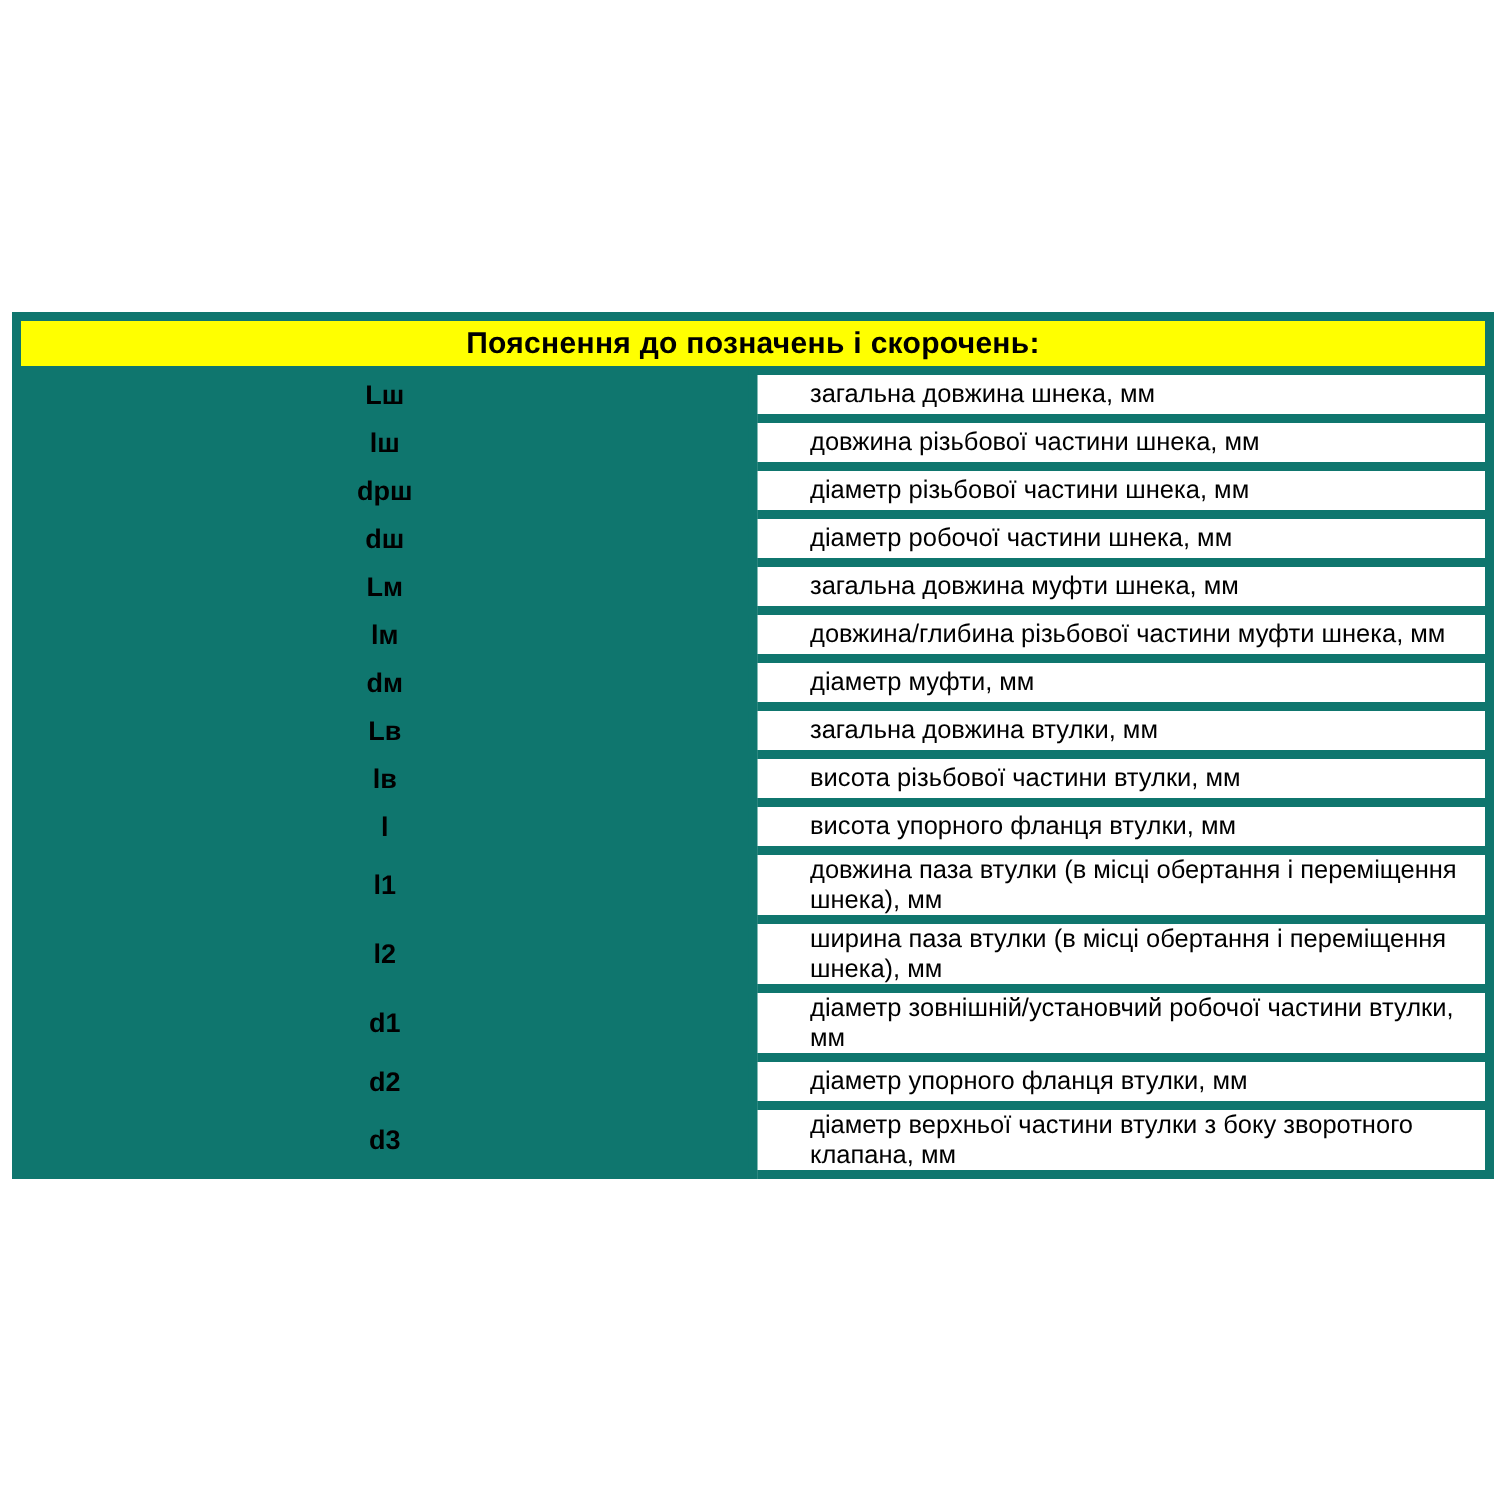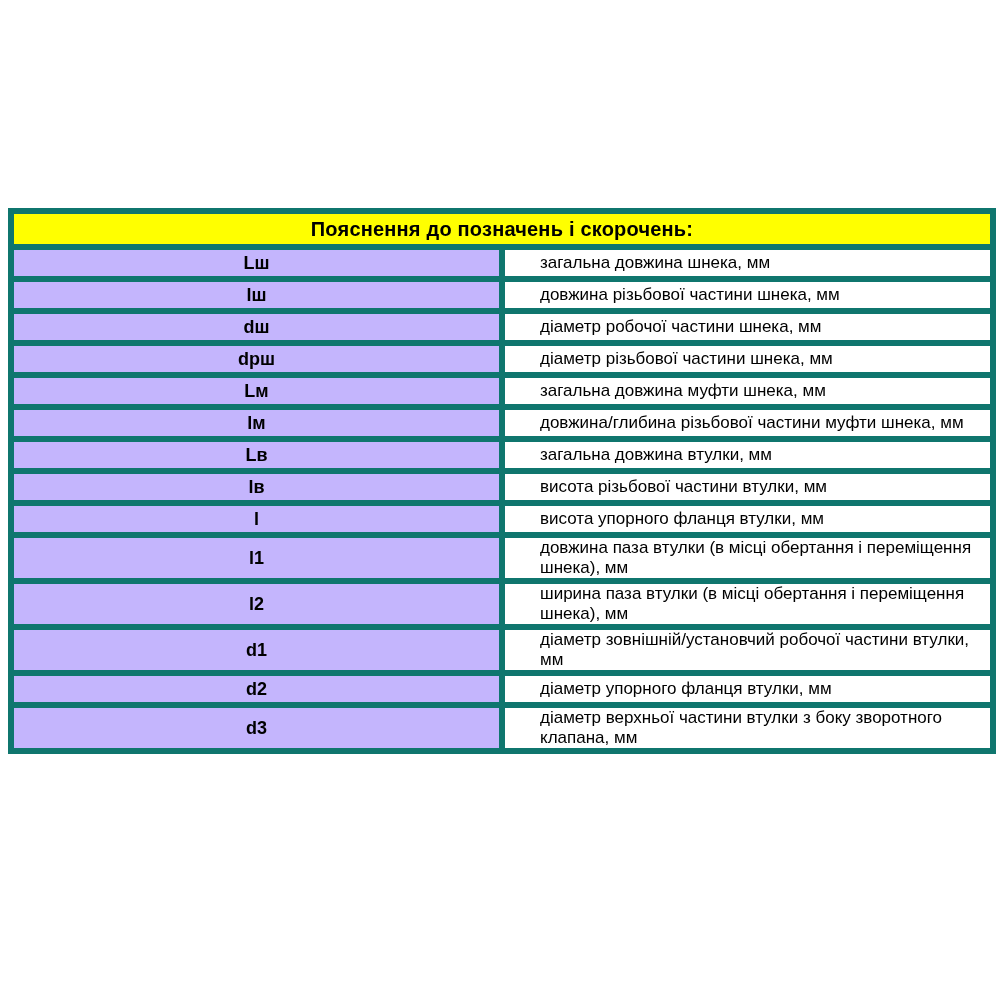--- a/index.html
+++ b/index.html
@@ -33,21 +33,21 @@
     background: #ffff00;
     color: #000000;
     font-size: 20px;
     font-weight: bold;
     text-align: center;
     height: 36px;
     letter-spacing: 0.2px;
   }
   .legend-table td.symbol-cell {
     width: 110px;
-    background: #c4b5fd;
+    background: #0f766e;
     color: #000000;
     font-size: 18px;
     font-weight: bold;
     text-align: center;
     height: 32px;
   }
   .legend-table td.description-cell {
     background: #ffffff;
     color: #000000;
     font-size: 17px;
@@ -72,40 +72,44 @@
     <td class="symbol-cell">Lш</td>
     <td class="description-cell">загальна довжина шнека, мм</td>
   </tr>
 
   <tr>
     <td class="symbol-cell">lш</td>
     <td class="description-cell">довжина різьбової частини шнека, мм</td>
   </tr>
 
   <tr>
-    <td class="symbol-cell">dш</td>
-    <td class="description-cell">діаметр робочої частини шнека, мм</td>
+    <td class="symbol-cell">dрш</td>
+    <td class="description-cell">діаметр різьбової частини шнека, мм</td>
   </tr>
 
   <tr>
-    <td class="symbol-cell">dрш</td>
-    <td class="description-cell">діаметр різьбової частини шнека, мм</td>
+    <td class="symbol-cell">dш</td>
+    <td class="description-cell">діаметр робочої частини шнека, мм</td>
   </tr>
 
   <tr>
     <td class="symbol-cell">Lм</td>
     <td class="description-cell">загальна довжина муфти шнека, мм</td>
   </tr>
 
   <tr>
     <td class="symbol-cell">lм</td>
     <td class="description-cell">довжина/глибина різьбової частини муфти шнека, мм</td>
   </tr>
 
 
+  <tr>
+    <td class="symbol-cell">dм</td>
+    <td class="description-cell">діаметр муфти, мм</td>
+  </tr>
 
   <tr>
     <td class="symbol-cell">Lв</td>
     <td class="description-cell">загальна довжина втулки, мм</td>
   </tr>
 
   <tr>
     <td class="symbol-cell">lв</td>
     <td class="description-cell">висота різьбової частини втулки, мм</td>
   </tr>

